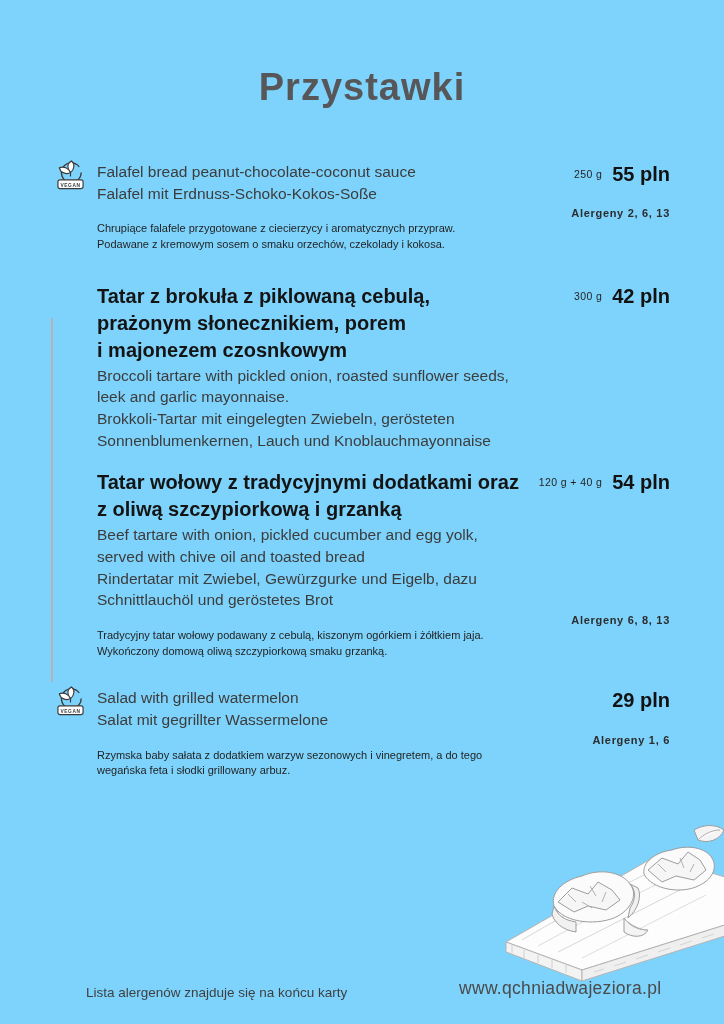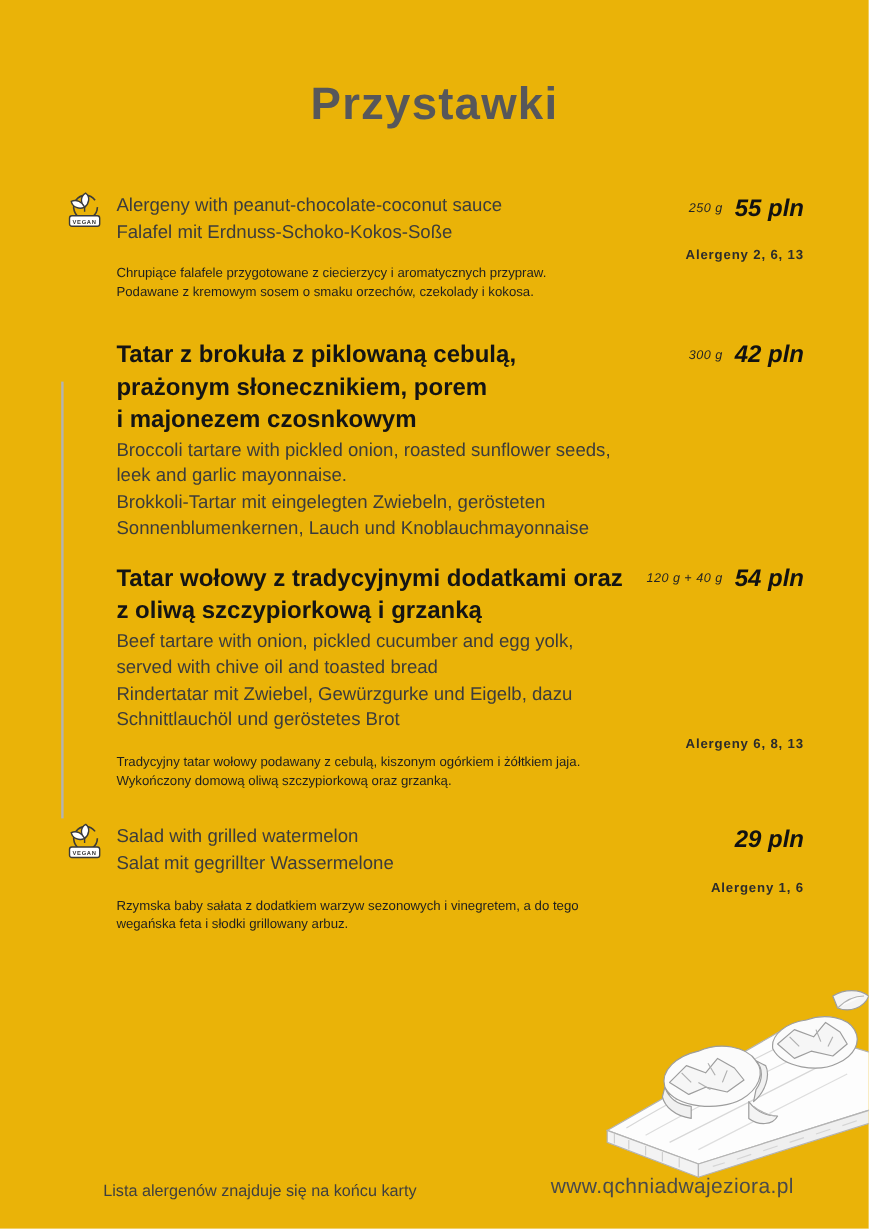--- a/index.html
+++ b/index.html
@@ -1,21 +1,21 @@
 <!DOCTYPE html>
 <html><head>
 <meta charset="utf-8">
 <style>
   * { margin: 0; padding: 0; box-sizing: border-box; }
   html, body { background: #ffffff; }
   .page {
     position: relative;
     width: 724px;
     height: 1024px;
-    background: #eab308;
+    background: #7dd3fc;
     overflow: hidden;
     font-family: "Liberation Sans", sans-serif;
     margin: 0 auto;
   }
   .page-title {
     padding-top: 64px;
     text-align: center;
     font-size: 38px;
     line-height: 46px;
     font-weight: 700;
@@ -65,21 +65,20 @@
   }
   .price-block {
     position: absolute;
     right: 0;
     top: 0;
     display: flex;
     align-items: center;
     gap: 10px;
     line-height: 27px;
     white-space: nowrap;
-    font-style: italic;
   }
   .weight { font-size: 10.5px; letter-spacing: 0.4px; color: #242424; }
   .price { font-size: 20px; font-weight: 700; color: #121212; }
   .section-divider {
     position: absolute;
     left: 51px;
     top: 318px;
     width: 2px;
     height: 364px;
     background: #b3b3b3;
@@ -156,21 +155,21 @@
         <path d="M15,13 C11,9 11.5,3.5 16,1 C20,4 19,10 15,13 Z" fill="#ffffff" stroke="#3a3a3a" stroke-width="1.2"></path>
         <path d="M15,13 C13,8.5 8,6 3.5,8 C4.5,13 10.5,15.5 15,13 Z" fill="#ffffff" stroke="#3a3a3a" stroke-width="1.2"></path>
         <line x1="15" y1="13" x2="15" y2="17" stroke="#3a3a3a" stroke-width="1.2"></line>
         <rect x="2" y="20.5" width="26" height="9" rx="2" fill="#ffffff" stroke="#3a3a3a" stroke-width="1.2"></rect>
         <text x="15" y="27.4" text-anchor="middle" font-size="5" letter-spacing="0.6" fill="#3a3a3a" font-family="Liberation Sans, sans-serif" font-weight="700">VEGAN</text>
       </svg>
       <div class="price-block">
         <span class="weight">250 g</span>
         <span class="price">55 pln</span>
       </div>
-      <div class="desc"><span>Alergeny with peanut-chocolate-coconut sauce</span>
+      <div class="desc"><span>Falafel bread peanut-chocolate-coconut sauce</span>
 <span>Falafel mit Erdnuss-Schoko-Kokos-Soße</span></div>
       <div class="allergens">Alergeny 2, 6, 13</div>
       <div class="desc-pl">Chrupiące falafele przygotowane z ciecierzycy i aromatycznych przypraw.
 Podawane z kremowym sosem o smaku orzechów, czekolady i kokosa.</div>
     </div>
 
     <div class="item mb-b">
       <div class="item-name">Tatar z brokuła z piklowaną cebulą,
 prażonym słonecznikiem, porem
 i majonezem czosnkowym</div>
@@ -190,21 +189,21 @@
       <div class="price-block">
         <span class="weight">120 g + 40 g</span>
         <span class="price">54 pln</span>
       </div>
       <div class="desc"><span>Beef tartare with onion, pickled cucumber and egg yolk,
 served with chive oil and toasted bread</span>
 <span>Rindertatar mit Zwiebel, Gewürzgurke und Eigelb, dazu
 Schnittlauchöl und geröstetes Brot</span></div>
       <div class="allergens">Alergeny 6, 8, 13</div>
       <div class="desc-pl">Tradycyjny tatar wołowy podawany z cebulą, kiszonym ogórkiem i żółtkiem jaja.
-Wykończony domową oliwą szczypiorkową oraz grzanką.</div>
+Wykończony domową oliwą szczypiorkową smaku grzanką.</div>
     </div>
 
     <div class="item">
       <svg class="vegan-badge" viewBox="0 0 30 32" xmlns="http://www.w3.org/2000/svg">
         <path d="M24,7 A10.2,10.2 0 1 0 26,13" fill="none" stroke="#3a3a3a" stroke-width="1.4"></path>
         <path d="M15,13 C11,9 11.5,3.5 16,1 C20,4 19,10 15,13 Z" fill="#ffffff" stroke="#3a3a3a" stroke-width="1.2"></path>
         <path d="M15,13 C13,8.5 8,6 3.5,8 C4.5,13 10.5,15.5 15,13 Z" fill="#ffffff" stroke="#3a3a3a" stroke-width="1.2"></path>
         <line x1="15" y1="13" x2="15" y2="17" stroke="#3a3a3a" stroke-width="1.2"></line>
         <rect x="2" y="20.5" width="26" height="9" rx="2" fill="#ffffff" stroke="#3a3a3a" stroke-width="1.2"></rect>
         <text x="15" y="27.4" text-anchor="middle" font-size="5" letter-spacing="0.6" fill="#3a3a3a" font-family="Liberation Sans, sans-serif" font-weight="700">VEGAN</text>

